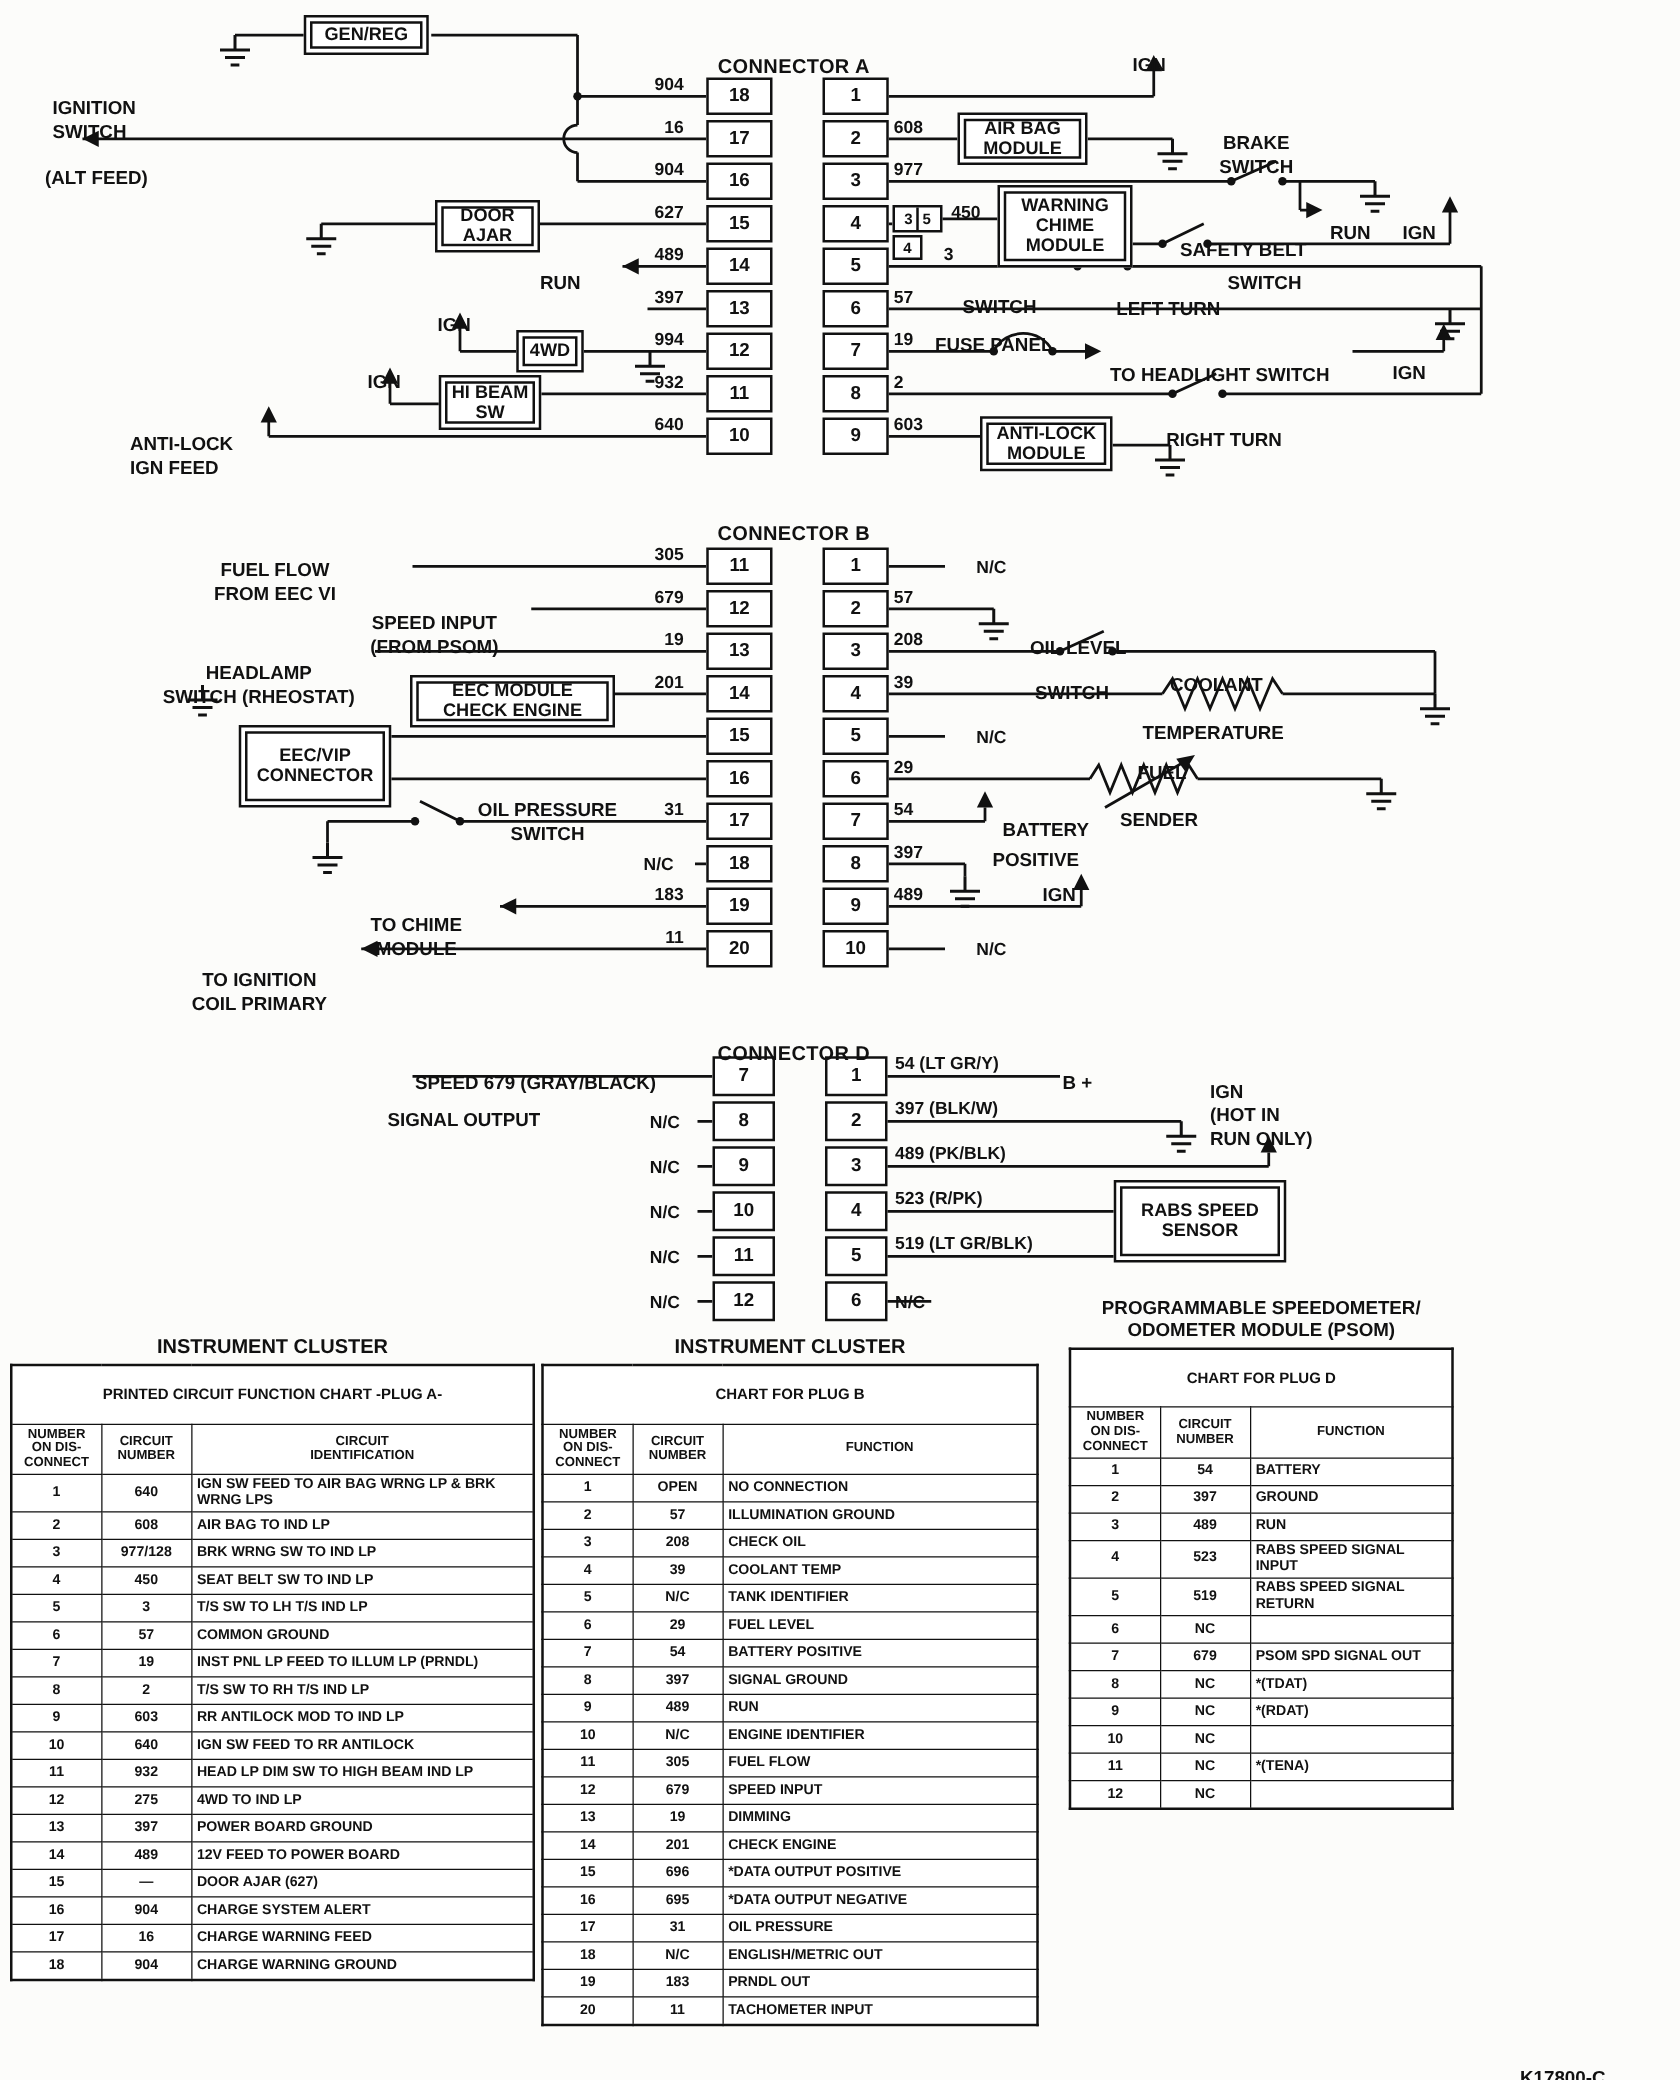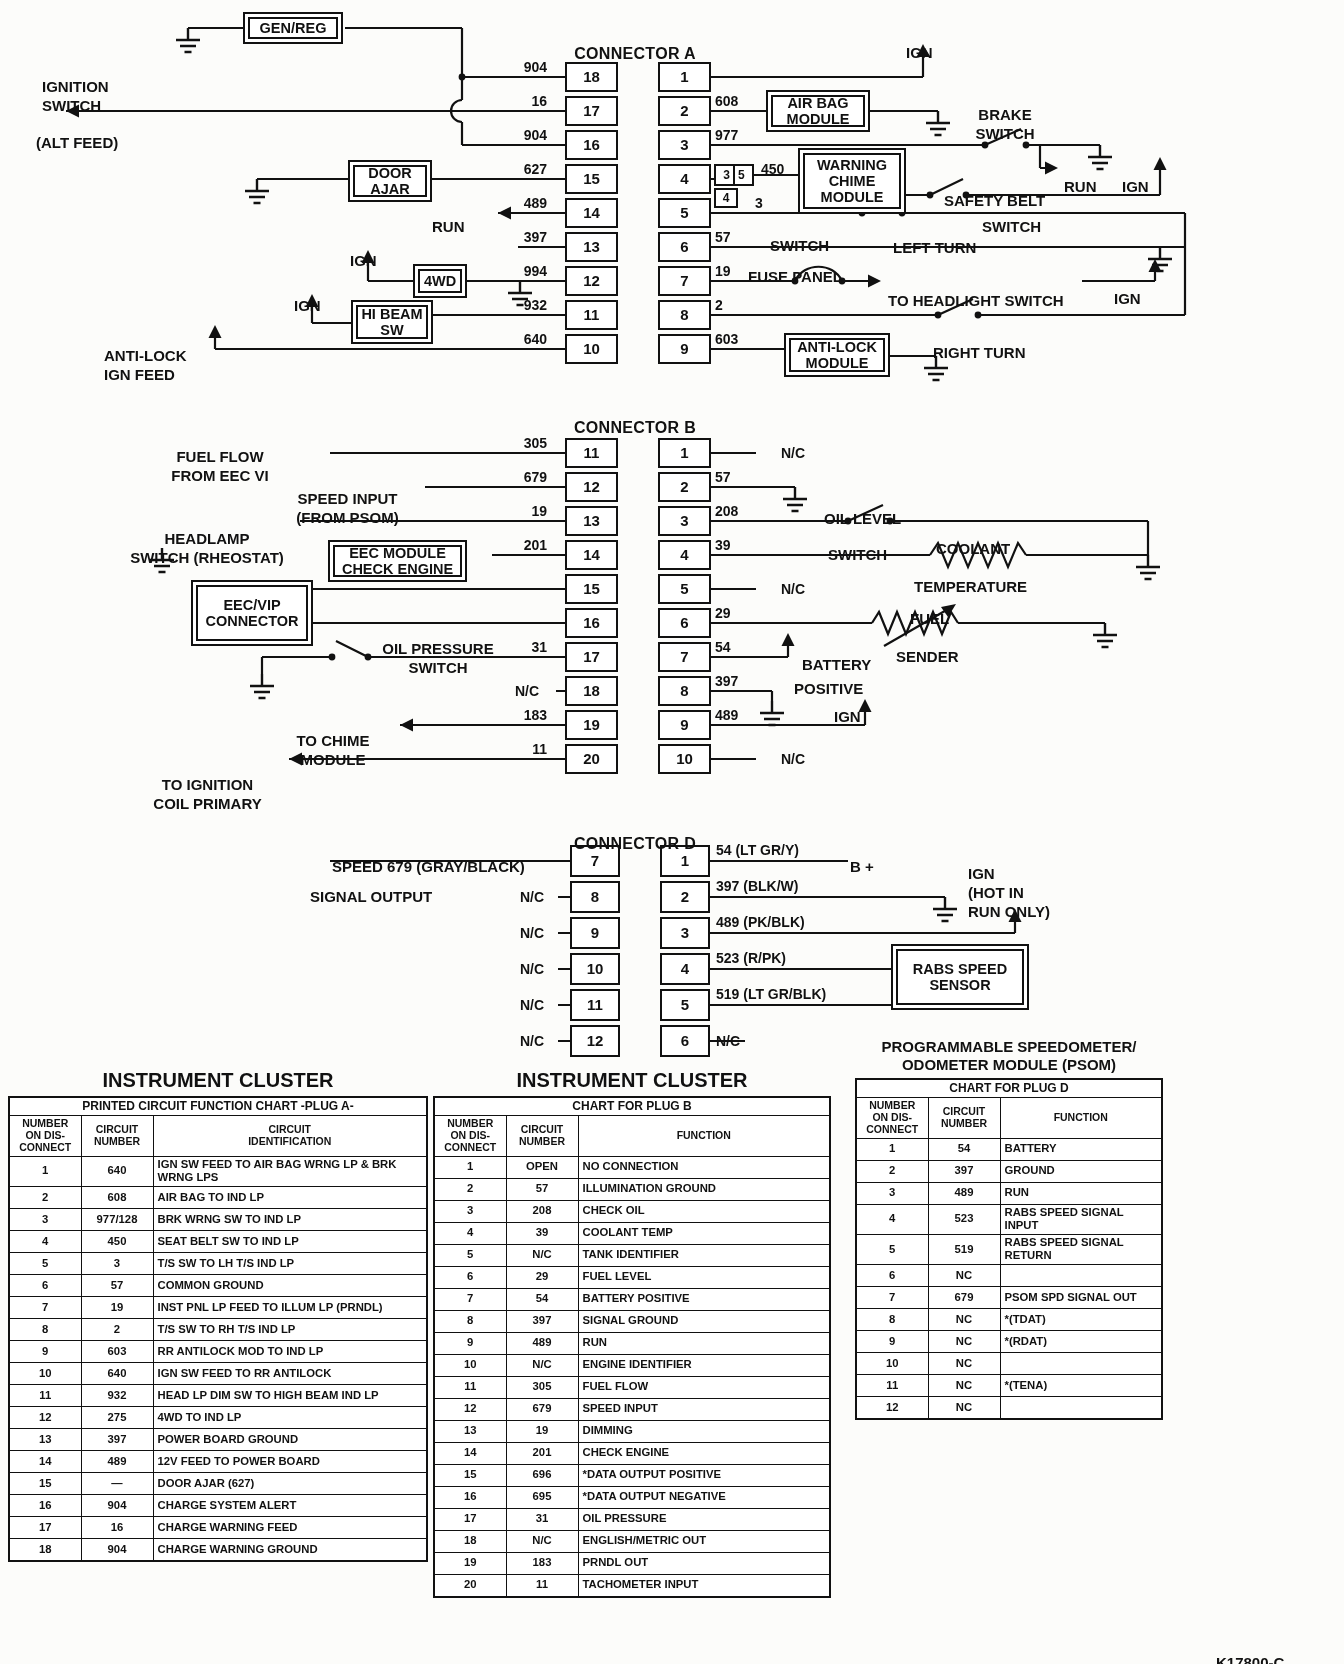--- a/index.html
+++ b/index.html
@@ -27,25 +27,25 @@
   #conn-d .spine{width:20px;margin-left:8px;margin-right:8px;height:calc(100% + 12px);}
   .wirelabel{position:absolute;z-index:3;font-weight:700;font-size:14px;white-space:nowrap;}
   .wirelabel.left{left:-84px;width:66px;text-align:right;}
   .wirelabel.right{left:150px;}
   #conn-d .wirelabel.right{left:146px;}
   .wirelabel.right.nc{left:216px;}
   .wirelabel.left.nc{left:-86px;width:60px;}
   .wl-a-right-4{margin-left:46px;}
   .wl-a-right-5{margin-left:40px;}
   .tablock{position:absolute;z-index:3;}
-  .ttitle{font-weight:700;font-size:20px;text-align:center;margin-bottom:4px;white-space:pre-line;line-height:1.2;}
+  .ttitle{font-weight:700;font-size:16px;text-align:center;margin-bottom:4px;white-space:pre-line;line-height:1.2;}
   table.chart{border-collapse:collapse;width:100%;table-layout:fixed;background:#fff;border:2.5px solid #111;}
   table.chart th,table.chart td{border:1.6px solid #111;font-weight:700;}
   table.chart th{font-size:10.5px;line-height:1.12;white-space:pre-line;padding:2px 1px;text-align:center;}
-  table.chart th.subtitle{font-size:12px;padding:2px;}
+  table.chart th.subtitle{font-size:12px;padding:16px;}
   table.chart td{font-size:11.3px;line-height:1.2;padding:1px 4px;height:19px;}
   table.chart td:nth-child(1),table.chart td:nth-child(2){text-align:center;}
   table.chart td:nth-child(3){text-align:left;}
 </style>
 </head>
 <body>
 
 <div id="stage">
 
   <svg id="wires" width="1344" height="1664" viewBox="0 0 1344 1664">
@@ -262,21 +262,21 @@
   <div class="cbox" style="left:413px;top:264px;width:54px;height:34px;">4WD</div>
   <div class="cbox" style="left:351px;top:300px;width:82px;height:44px;">HI BEAM
 SW</div>
   <div class="cbox" style="left:766px;top:90px;width:104px;height:42px;">AIR BAG
 MODULE</div>
   <div class="cbox" style="left:798px;top:148px;width:108px;height:66px;">WARNING
 CHIME
 MODULE</div>
   <div class="cbox" style="left:784px;top:333px;width:106px;height:44px;">ANTI-LOCK
 MODULE</div>
-  <div class="cbox" style="left:328px;top:540px;width:139px;height:42px;">EEC MODULE
+  <div class="cbox" style="left:328px;top:540px;width:164px;height:42px;">EEC MODULE
 CHECK ENGINE</div>
   <div class="cbox" style="left:191px;top:580px;width:122px;height:66px;">EEC/VIP
 CONNECTOR</div>
   <div class="cbox" style="left:891px;top:944px;width:138px;height:66px;">RABS SPEED
 SENSOR</div>
 
   <div class="mini" style="left:714px;top:164px;width:40px;height:22px;">
     <span>3</span>
     <span class="mdiv"></span>
     <span>5</span>

